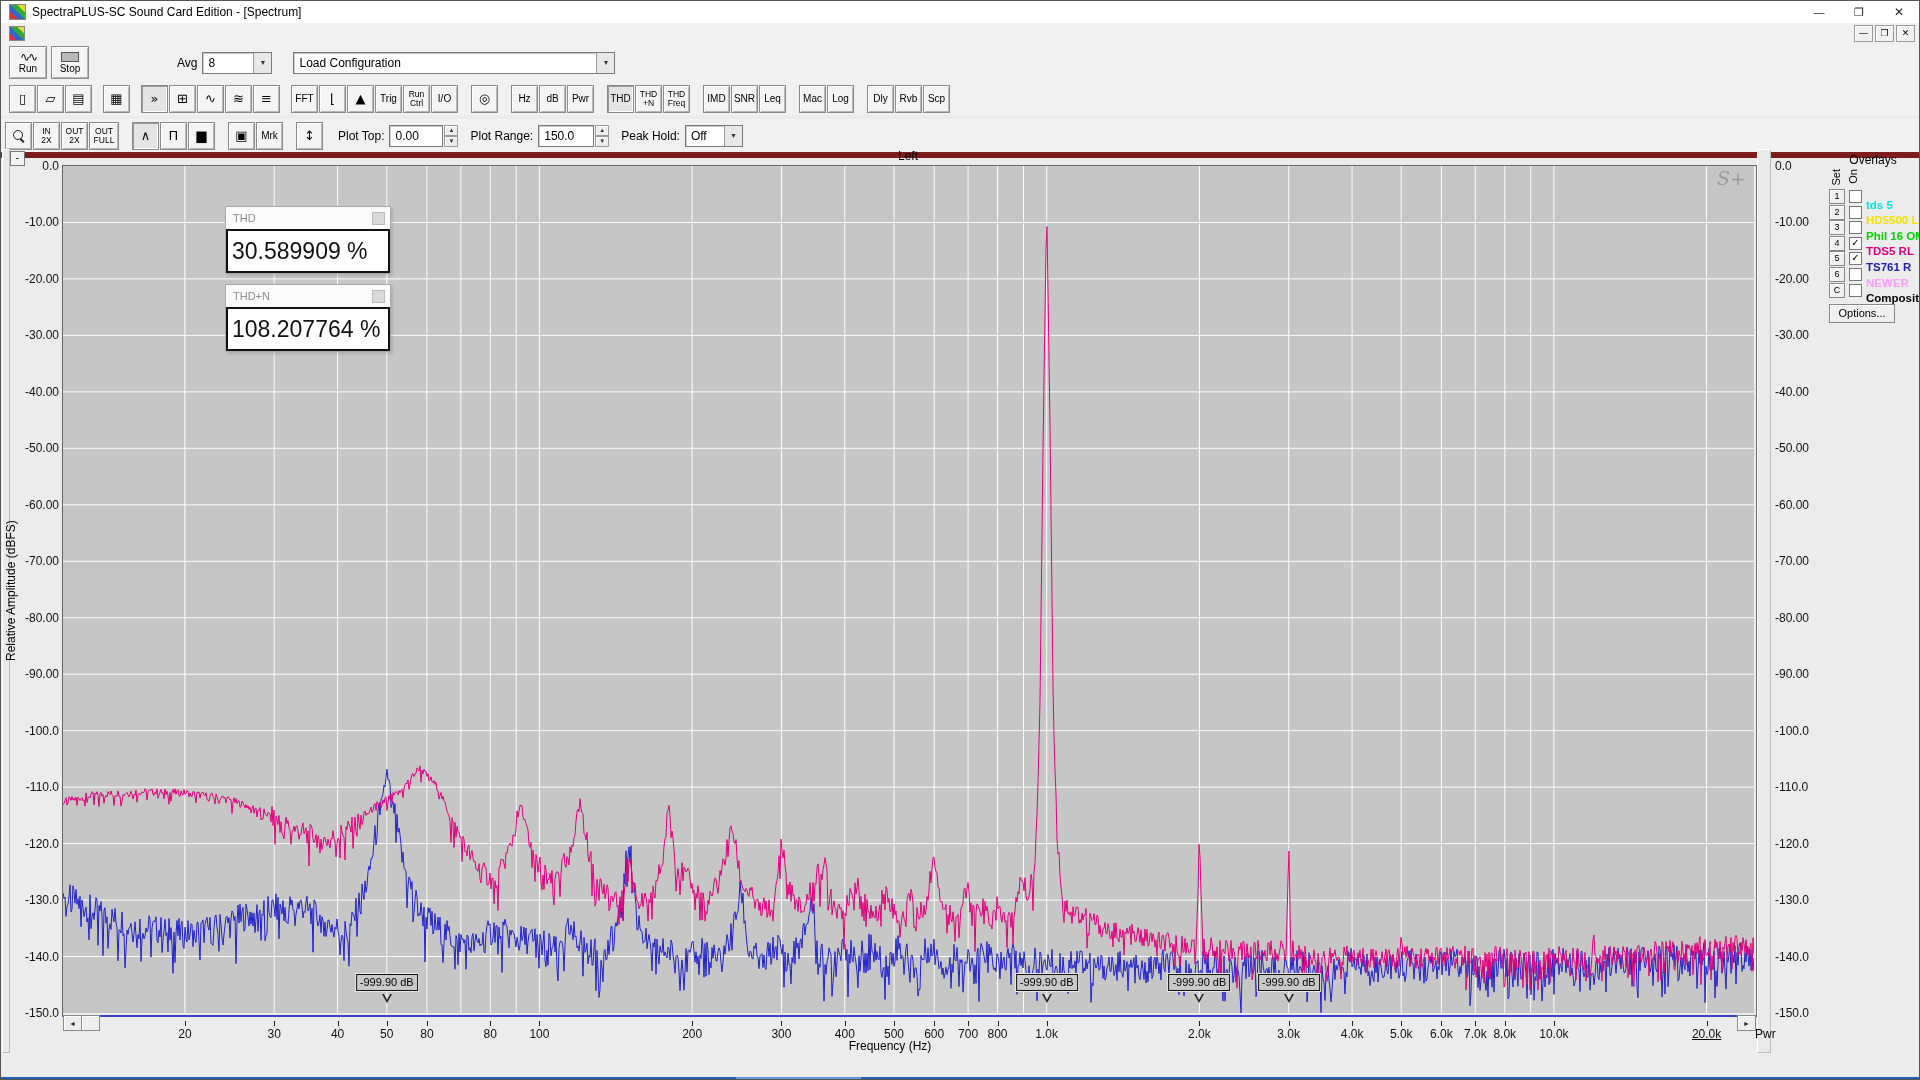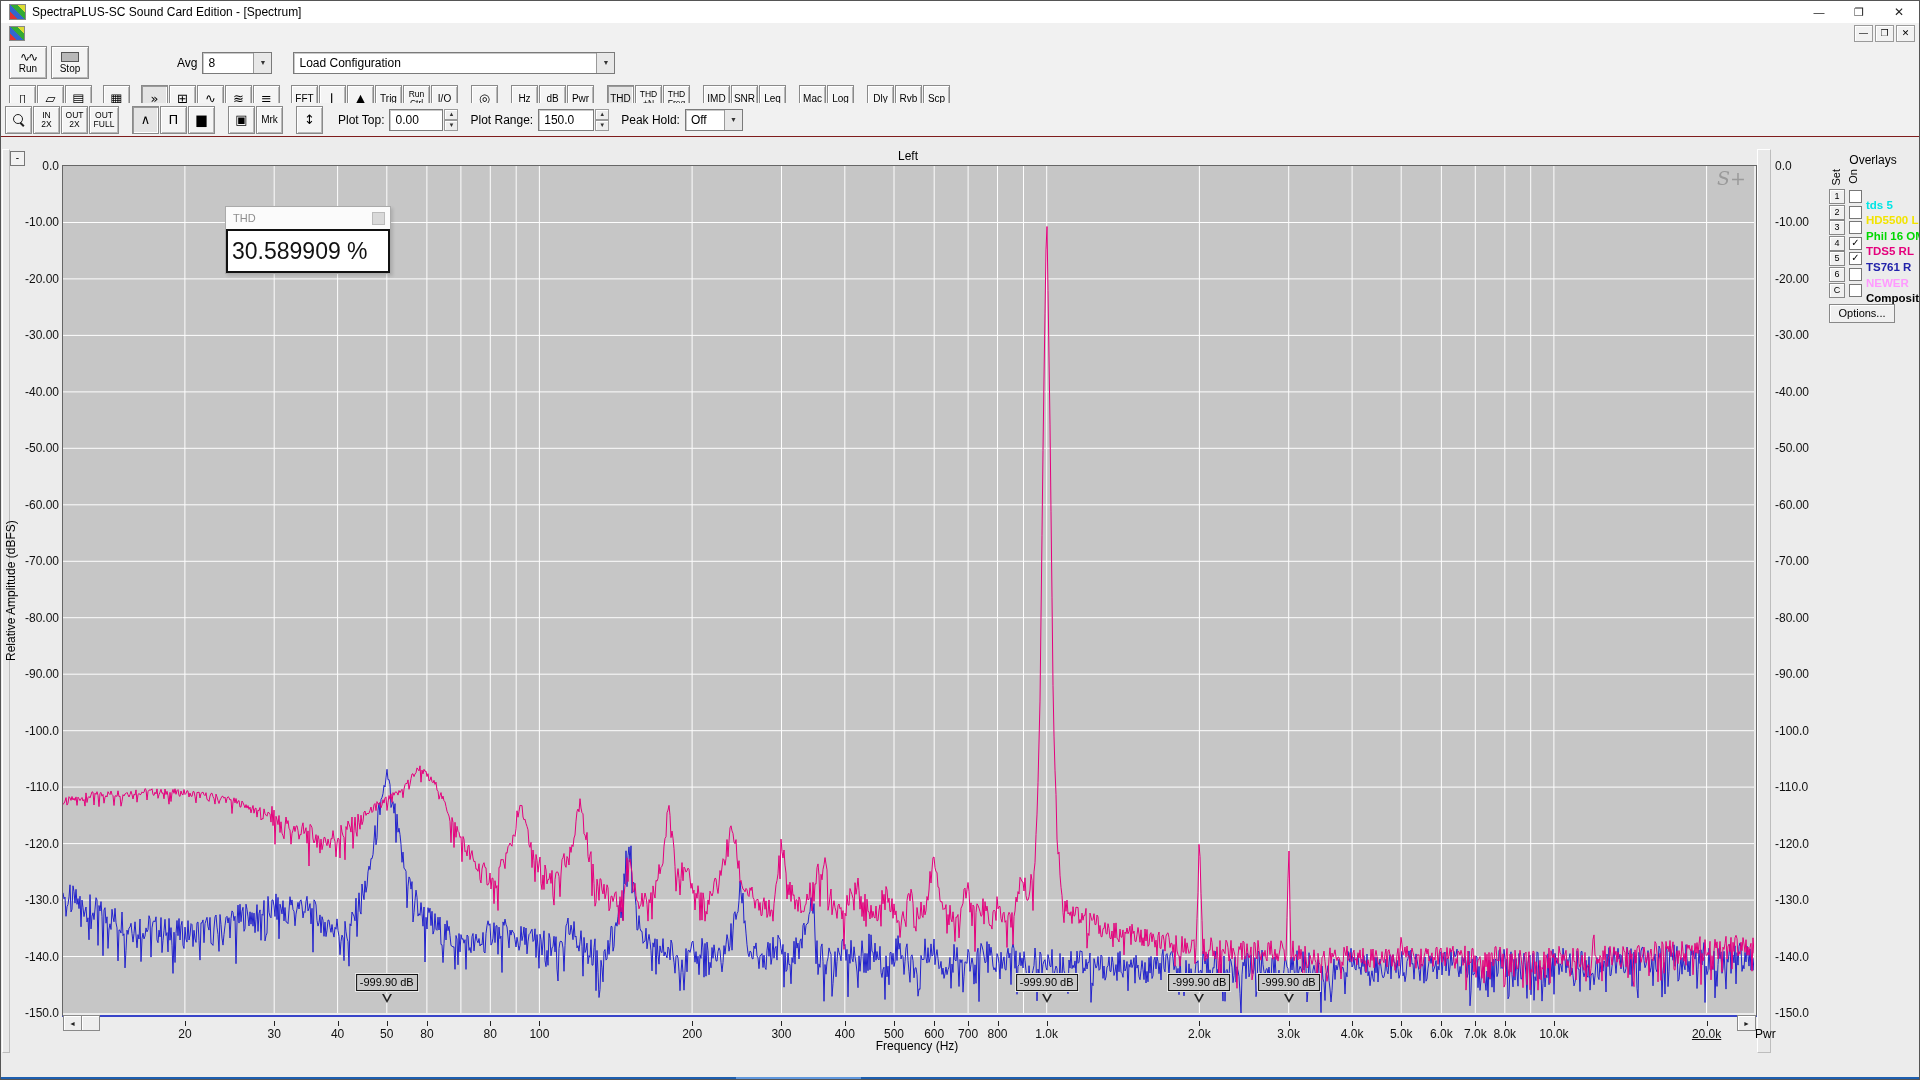--- a/index.html
+++ b/index.html
@@ -19,21 +19,21 @@
   #menubar{position:absolute;left:0;top:22px;width:100%;height:20px;background:#f1f1f1;
            display:flex;align-items:center;border-bottom:1px solid #cfcfcf;}
   .menu-item{font-size:13px;padding:2px 9px;}
   #mdi-controls{margin-left:auto;display:flex;gap:2px;margin-right:4px;}
   .mdibtn{width:17px;height:15px;font-size:9px;display:flex;align-items:center;justify-content:center;
           background:#f2f2f2;border:1px solid #9a9a9a;box-shadow:inset 1px 1px 0 #fff;}
   
   .toolbar{position:absolute;left:0;width:100%;background:#f1f1f1;display:flex;align-items:center;}
   #row2{top:42px;height:39px;}
   #row3{top:81px;height:33px;}
-  #row4{top:102px;height:33px;border-bottom:1px solid #7f1d1d;}
+  #row4{top:118px;height:33px;border-bottom:6px solid #7f1d1d;}
   .t3d{background:#f4f4f4;border:1px solid #8a8a8a;
        box-shadow:inset 1px 1px 0 #fff,inset -1px -1px 0 #b8b8b8;
        display:flex;flex-direction:column;align-items:center;justify-content:center;
        box-sizing:border-box;flex:0 0 auto;}
   .t3d.pressed{background:#e4e4e4;box-shadow:inset 1px 1px 0 #9a9a9a,inset -1px -1px 0 #fff;}
   .tbtn{width:27px;height:28px;margin-right:1px;}
   .glyph{font-size:13px;line-height:13px;font-family:"DejaVu Sans",sans-serif;}
   .line1{font-size:10px;line-height:11px;}
   .line2{font-size:8.5px;line-height:9px;}
   .gap{flex:0 0 auto;}
@@ -453,33 +453,40 @@
       <div class="marker-tri" style="left: 385.755px; top: 993px;"></div>
       <div class="marker-box" style="left: 1045.68px; top: 973px;">-999.90 dB</div>
       <div class="marker-tri" style="left: 1045.68px; top: 993px;"></div>
       <div class="marker-box" style="left: 1198.38px; top: 973px;">-999.90 dB</div>
       <div class="marker-tri" style="left: 1198.38px; top: 993px;"></div>
       <div class="marker-box" style="left: 1287.7px; top: 973px;">-999.90 dB</div>
       <div class="marker-tri" style="left: 1287.7px; top: 993px;"></div>
     </div>
 
   <div id="y-axis-title" style="left:3px;top:660px;">Relative Amplitude (dBFS)</div>
-  <div id="freq-label" style="left:916px;top:1038px;">Frequency (Hz)</div>
+  <div id="freq-label" style="left:889px;top:1038px;">Frequency (Hz)</div>
   <div class="abs" style="left:1754px;top:1026px;font-size:12px;">Pwr</div>
 
   <div class="sbbtn" style="left:62px;top:1014px;">◄</div>
   <div class="sbbtn" style="left:80px;top:1014px;"></div>
   <div class="sbbtn" style="left:1736px;top:1014px;">►</div>
 
   <div class="mini-win" style="top:205px;">
     <div class="mini-title">
       <span>THD</span>
       <span class="mini-sys"></span>
     </div>
     <div class="mini-val">30.589909 %</div>
+  </div>
+  <div class="mini-win" style="top:283px;">
+    <div class="mini-title">
+      <span>THD+N</span>
+      <span class="mini-sys"></span>
+    </div>
+    <div class="mini-val">108.207764 %</div>
   </div>
 
   <div id="overlays">
     <div id="overlays-title">Overlays</div>
     <div class="rot" style="left:3px;top:20px;">Set</div>
     <div class="rot" style="left:20px;top:20px;">On</div>
     <div id="overlay-rows">
         <div class="ov-row" style="top: 40px;">
           <span class="ov-set">1</span>
           <span class="ov-cb"></span>

